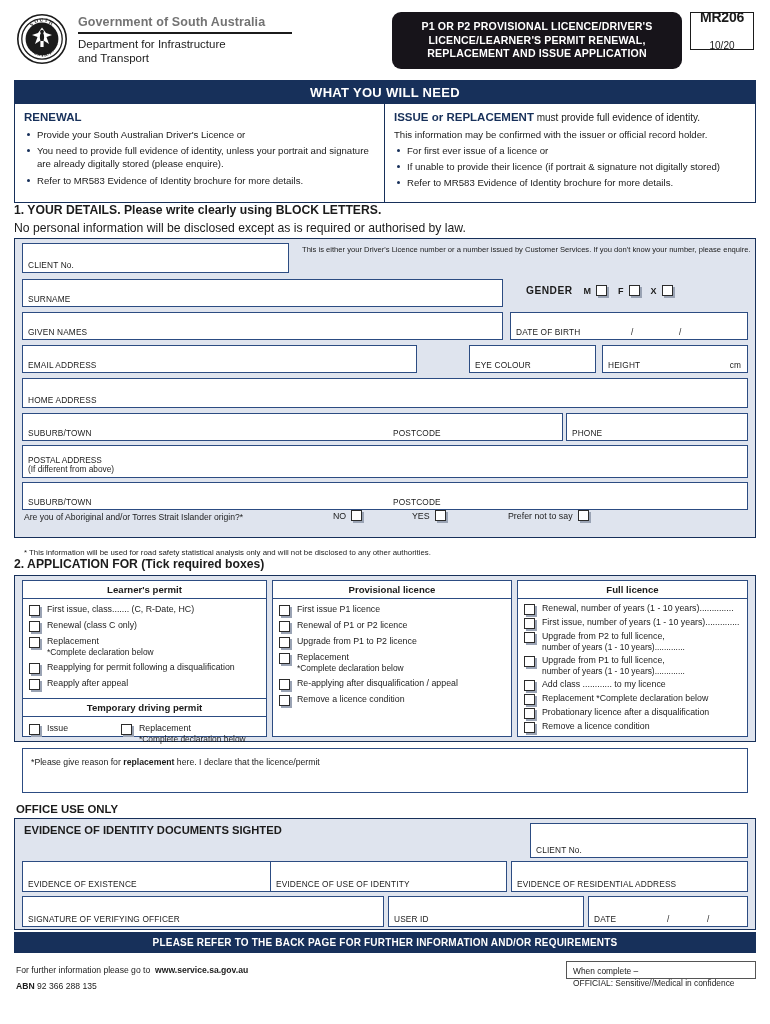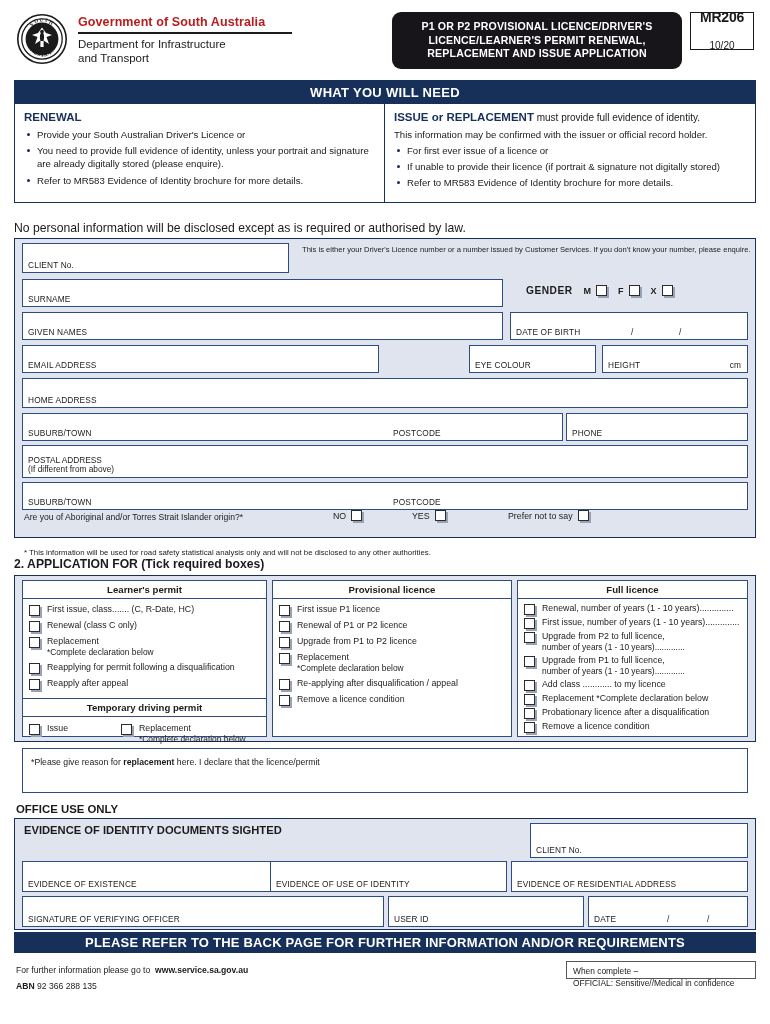--- a/index.html
+++ b/index.html
@@ -8,21 +8,21 @@
     font-family:"Liberation Sans","DejaVu Sans",sans-serif;
     color:#1b1b1b;-webkit-font-smoothing:none;
   }
   .page{position:relative;width:770px;height:1024px;box-sizing:border-box;}
 
   
   .hdr{position:absolute;left:14px;top:8px;width:742px;height:62px;}
   .crest{position:absolute;left:2px;top:5px;width:52px;height:52px;}
   .crest svg{display:block;}
   .gov-block{position:absolute;left:64px;top:7px;width:250px;}
-  .gov-title{font-size:12.5px;font-weight:bold;letter-spacing:.1px;color:#b91c1c;line-height:15px;}
+  .gov-title{font-size:12.5px;font-weight:bold;letter-spacing:.1px;color:#737373;line-height:15px;}
   .gov-rule{height:2px;background:#1b1b1b;margin:2px 0 3px 0;width:214px;}
   .gov-dept{font-size:11.5px;line-height:14px;color:#1b1b1b;}
 
   .formbadge{position:absolute;left:378px;top:4px;width:290px;height:57px;
     background:#17141a;color:#fff;border-radius:9px;
     display:flex;align-items:center;justify-content:center;text-align:center;}
   .formbadge span{font-size:10.6px;font-weight:bold;line-height:13.6px;letter-spacing:.15px;}
   .mrbox{position:absolute;left:676px;top:4px;width:62px;height:36px;border:1px solid #1b1b1b;
     display:flex;flex-direction:column;align-items:center;justify-content:center;background:#fff;}
   .mrbox .mr{font-size:14px;font-weight:bold;line-height:14px;letter-spacing:-.2px;}
@@ -84,21 +84,21 @@
 
   .reason{position:absolute;border:1px solid #2c4c82;background:#fff;box-sizing:border-box;padding:7px 7px 0 8px;}
   .reason .l1{font-size:8.7px;line-height:13px;color:#1b1b1b;}
   .reason .l2{font-size:8.7px;line-height:13px;color:#1b1b1b;white-space:nowrap;overflow:hidden;}
 
   
   .oulabel{position:absolute;font-size:11.4px;font-weight:bold;color:#1b1b1b;}
   .eoi-title{position:absolute;font-size:11.2px;font-weight:bold;color:#1b1b1b;}
 
   .bluebar{position:absolute;background:#17305a;color:#fff;
-    font-size:13px;font-weight:bold;letter-spacing:.2px;display:flex;align-items:center;justify-content:center;}
+    font-size:10px;font-weight:bold;letter-spacing:.2px;display:flex;align-items:center;justify-content:center;}
 
   .foot{position:absolute;font-size:8.6px;color:#1b1b1b;}
   .foot b{font-weight:bold;}
   .whenbox{position:absolute;border:1px solid #555;box-sizing:border-box;padding:4px 6px;background:#fff;}
   .whenbox div{font-size:8.4px;line-height:11.5px;color:#1b1b1b;}
 </style>
 </head>
 <body>
 
 <div class="page">
@@ -162,20 +162,21 @@
         <div class="wy-lead">This information may be confirmed with the issuer or official record holder.</div>
         <ul class="wy-list">
           <li>For first ever issue of a licence or</li>
           <li>If unable to provide their licence (if portrait &amp; signature not digitally stored)</li>
           <li>Refer to MR583 Evidence of Identity brochure for more details.</li>
         </ul>
       </div>
     </div>
   </div>
 
+  <div class="s-title" style="left:14px;top:203px;">1. YOUR DETAILS. Please write clearly using BLOCK LETTERS.</div>
   <div class="s-sub" style="left:14px;top:221px;">No personal information will be disclosed except as is required or authorised by law.</div>
 
   <div class="panel" style="left:14px;top:238px;width:742px;height:300px;"></div>
 
   <div class="fbox" style="left:22px;top:243px;width:267px;height:30px;">
     <span class="lbl">CLIENT No.</span>
   </div>
   <div class="hint" style="left:302px;top:245px;width:450px;">This is either your Driver's Licence number or a number issued by Customer Services. If you don't know your number, please enquire.</div>
 
   <div class="fbox" style="left:22px;top:279px;width:481px;height:28px;">
@@ -193,21 +194,21 @@
 
   <div class="fbox" style="left:22px;top:312px;width:481px;height:28px;">
     <span class="lbl">GIVEN NAMES</span>
   </div>
   <div class="fbox" style="left:510px;top:312px;width:238px;height:28px;">
     <span class="lbl">DATE OF BIRTH</span>
     <span class="mid" style="left:120px;">/</span>
     <span class="mid" style="left:168px;">/</span>
   </div>
 
-  <div class="fbox" style="left:22px;top:345px;width:357px;height:28px;">
+  <div class="fbox" style="left:22px;top:345px;width:395px;height:28px;">
     <span class="lbl">EMAIL ADDRESS</span>
   </div>
   <div class="fbox" style="left:469px;top:345px;width:127px;height:28px;">
     <span class="lbl">EYE COLOUR</span>
   </div>
   <div class="fbox" style="left:602px;top:345px;width:146px;height:28px;">
     <span class="lbl">HEIGHT</span>
     <span class="lbl r">cm</span>
   </div>
 

